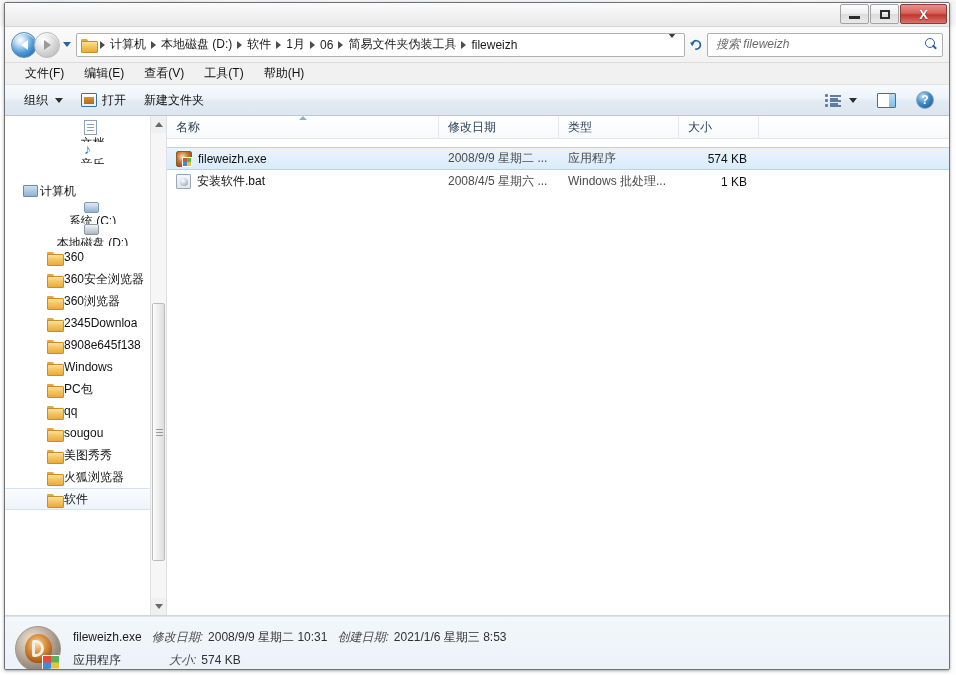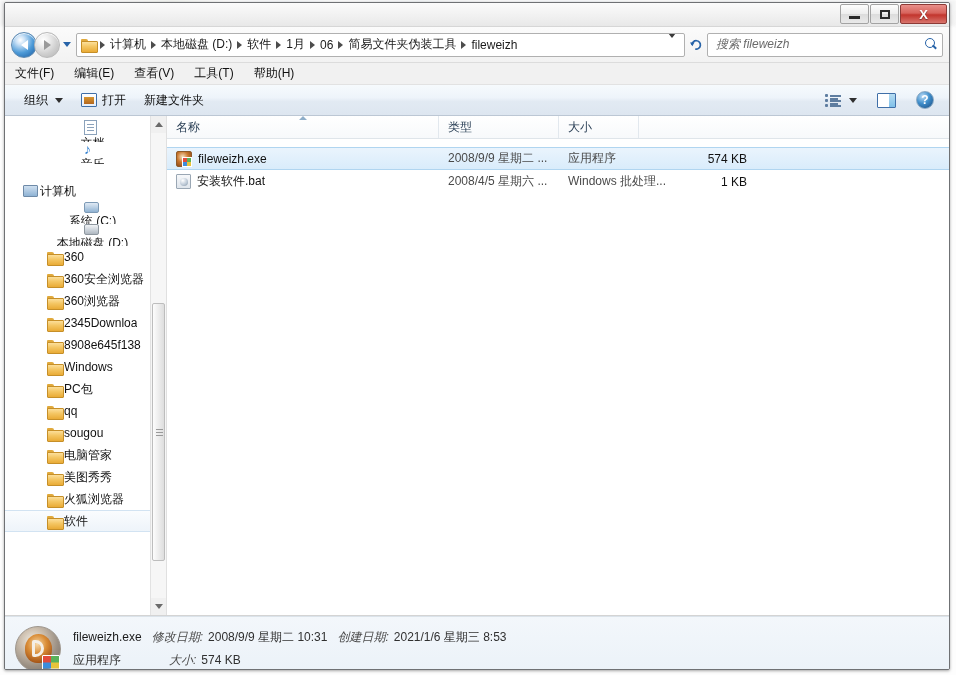--- a/index.html
+++ b/index.html
@@ -183,20 +183,21 @@
   .mag::after {
     content: ""; position: absolute; left: 7px; top: 8px;
     width: 5px; height: 1.8px; background: #2763a8; transform: rotate(45deg);
   }
 
   
   #menubar {
     height: 22px;
     background: #f1f1f1;
     display: flex; align-items: center;
+    padding-left: 10px;
     border-bottom: 1px solid #e2e2e2;
   }
   .menu-item {
     padding: 2px 10px; font-size: 12px; color: #111; cursor: pointer; border-radius: 2px;
   }
 
   
   #toolbar {
     height: 31px;
     background: linear-gradient(180deg,#f6fafd 0%, #eef4fa 42%, #e2eaf3 55%, #dde6f0 100%);
@@ -672,26 +673,20 @@
         <div class="nav-row indent-3">
           <span class="ico">
               <span class="folder"></span>
             </span>
           <span class="lbl">sougou</span>
         </div>
         <div class="nav-row indent-3">
           <span class="ico">
               <span class="folder"></span>
             </span>
-          <span class="lbl">电脑管家</span>
-        </div>
-        <div class="nav-row indent-3">
-          <span class="ico">
-              <span class="folder"></span>
-            </span>
           <span class="lbl">美图秀秀</span>
         </div>
         <div class="nav-row indent-3">
           <span class="ico">
               <span class="folder"></span>
             </span>
           <span class="lbl">火狐浏览器</span>
         </div>
         <div class="nav-row indent-3 selected">
           <span class="ico">
@@ -712,20 +707,23 @@
           <span class="sb-down-tri"></span>
         </div>
       </div>
     </div>
 
     <div id="listpane">
       <div id="colheader">
         <div class="col" style="width:272px">
           <span class="sort-tri"></span>
           <span>名称</span>
+        </div>
+        <div class="col" style="width:120px">
+          <span>修改日期</span>
         </div>
         <div class="col" style="width:120px">
           <span>类型</span>
         </div>
         <div class="col" style="width:80px">
           <span>大小</span>
         </div>
       </div>
 
       <div style="height:8px"></div>

